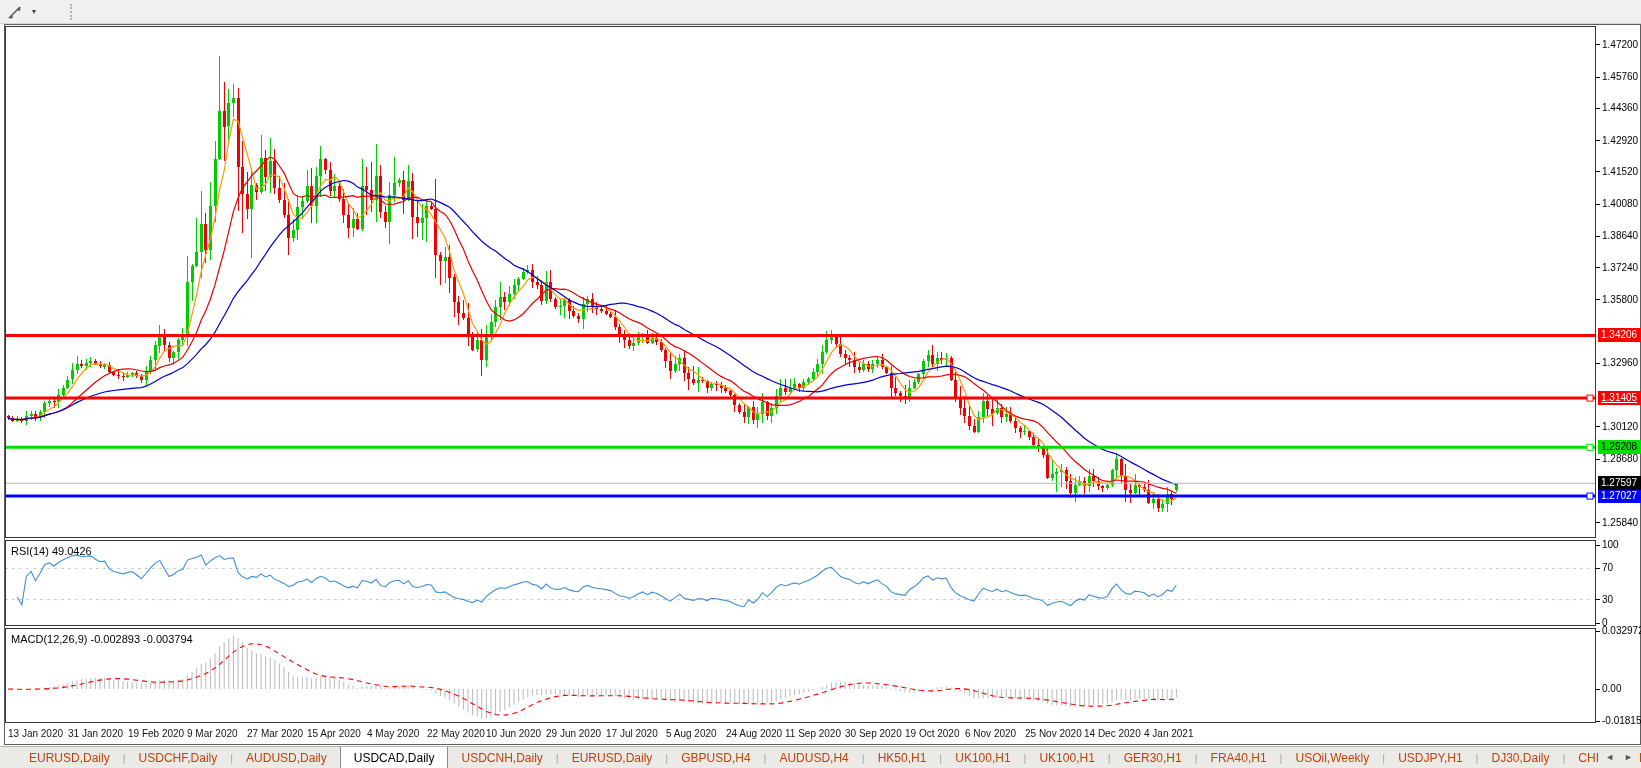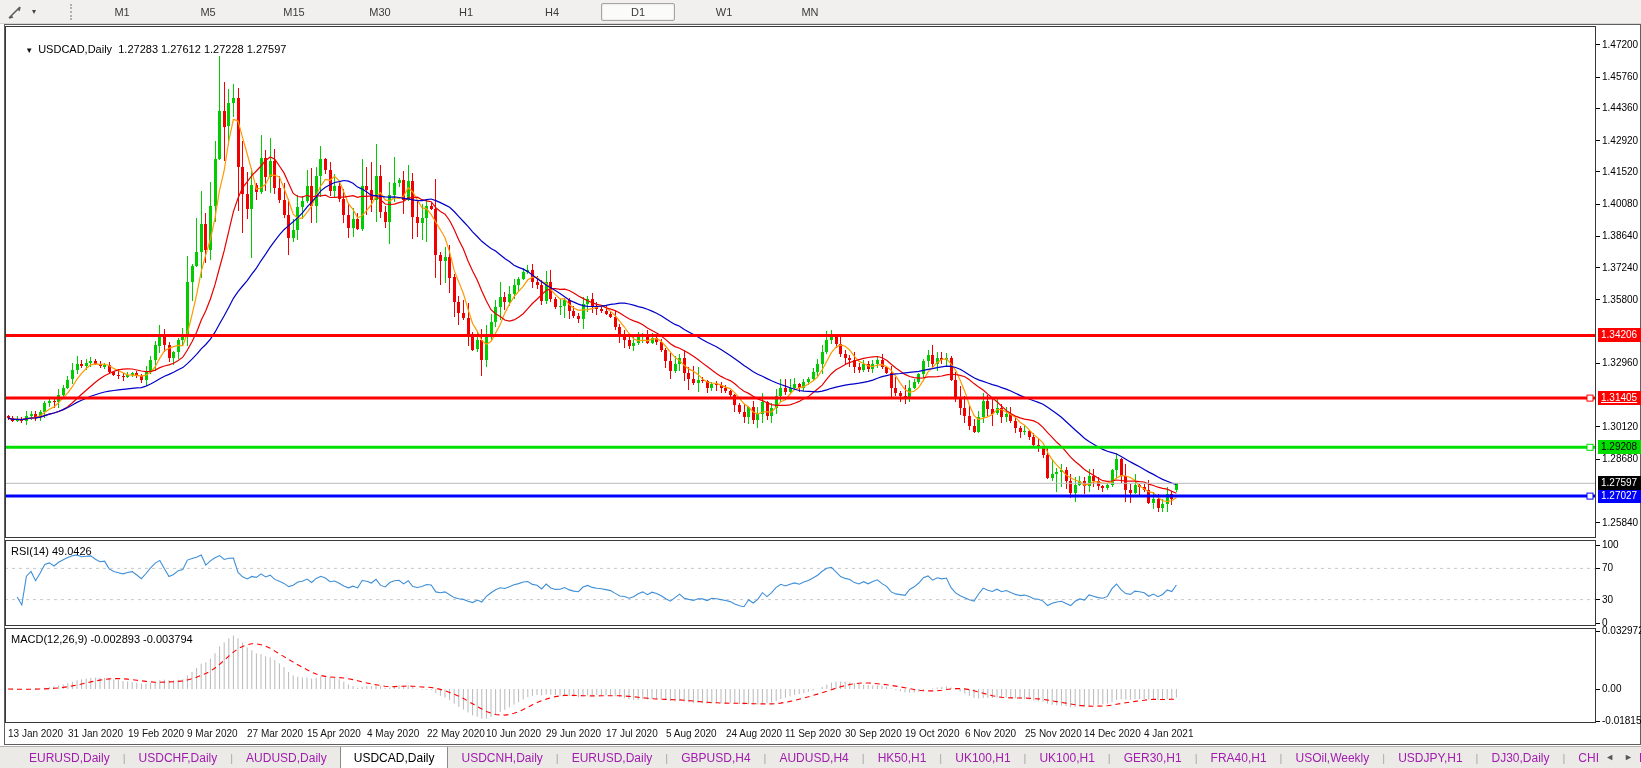--- a/index.html
+++ b/index.html
@@ -22,21 +22,21 @@
   .indlab{position:absolute;left:11px;font-size:11px;color:#000;}
   .axlab{position:absolute;left:1602px;font-size:10px;color:#000;white-space:nowrap;}
   .datelab{position:absolute;top:728px;font-size:10px;color:#141414;white-space:nowrap;}
   .tag{position:absolute;left:1598px;width:43px;height:14px;font-size:10px;line-height:14px;
        padding-left:3px;box-sizing:border-box;white-space:nowrap;}
   .axis-hit{position:absolute;background:transparent;}
   
   .tabbar{position:absolute;left:0;top:746px;width:1641px;height:22px;background:#eceae7;
           border-top:1px solid #b3b1ad;display:flex;align-items:stretch;box-sizing:border-box;
           padding-left:16px;overflow:hidden;}
-  .tab{font-size:12px;color:#a21caf;padding:0 13px;display:flex;align-items:center;cursor:pointer;white-space:nowrap;}
+  .tab{font-size:12px;color:#c2410c;padding:0 13px;display:flex;align-items:center;cursor:pointer;white-space:nowrap;}
   .tab.active{background:#fff;color:#000;border:1px solid #8b8b8b;border-bottom:none;margin-top:-1px;}
   .tabsep{color:#a9a7a3;font-size:11px;display:flex;align-items:center;}
   .tab-arrows{position:absolute;right:3px;top:747px;height:20px;display:flex;align-items:center;background:#eceae7;}
   .tab-arrow{font-size:9px;color:#555;padding:0 5px;cursor:pointer;}
 </style>
 </head>
 <body>
 
 <div class="app">
 
@@ -598,36 +598,22 @@
     </svg>
 
   <div class="toolbar">
     <div class="tool-icon">
       <svg width="18" height="18">
         <path d="M3 15 L14 4 M3 15 l4 -1 M14 4 l-1 4" stroke="#5a5a5a" stroke-width="1.5" fill="none"></path>
       </svg>
     </div>
     <div class="dd-arrow">▾</div>
     <div class="grip"></div>
-    <div class="tf" id="tf">
-        <div class="tf-btn">M1</div>
-        <div class="tf-btn">M5</div>
-        <div class="tf-btn">M15</div>
-        <div class="tf-btn">M30</div>
-        <div class="tf-btn">H1</div>
-        <div class="tf-btn">H4</div>
-        <div class="tf-btn active">D1</div>
-        <div class="tf-btn">W1</div>
-        <div class="tf-btn">MN</div>
-      </div>
   </div>
 
-  <div class="title">
-    <span class="tri">▼</span><span>USDCAD,Daily</span><span>  </span><span>1.27283 1.27612 1.27228 1.27597</span>
-  </div>
 
   <div class="indlab" style="top:545px;">RSI(14) 49.0426</div>
   <div class="indlab" style="top:633px;">MACD(12,26,9) -0.002893 -0.003794</div>
 
   <div class="axis-hit" style="left:1597px;top:26px;width:44px;height:697px;"></div>
   <div class="axis-hit" style="left:5px;top:724px;width:1591px;height:20px;"></div>
 
   <div id="pax">
       <div class="axlab" style="top: 38.7785px;">1.47200</div>
       <div class="axlab" style="top: 70.9933px;">1.45760</div>

